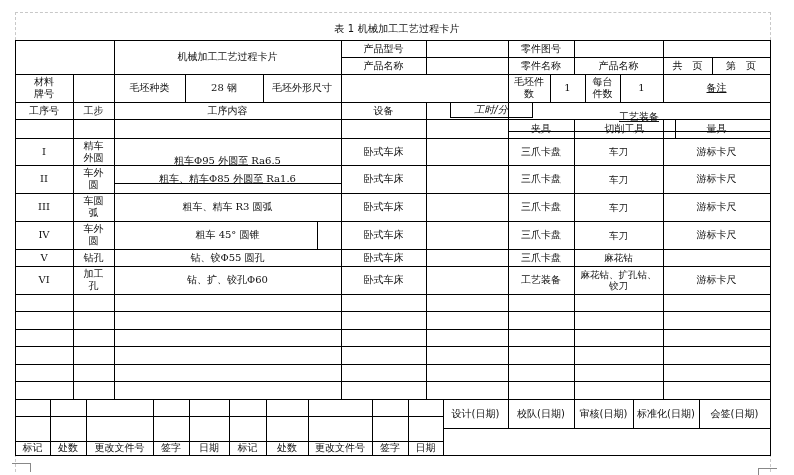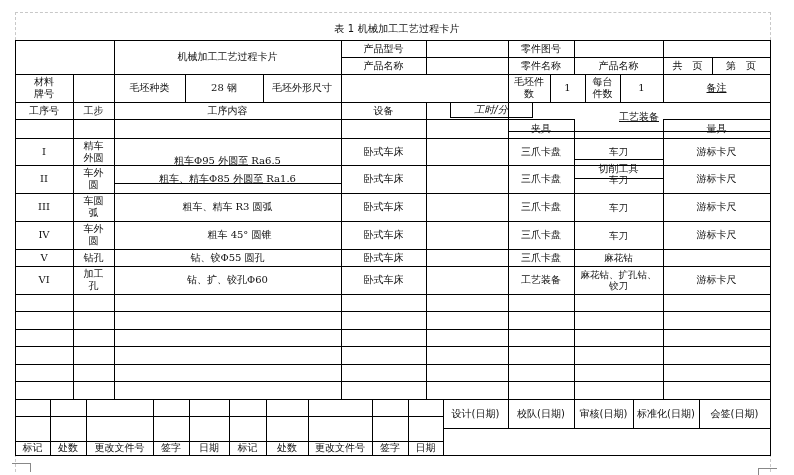--- a/index.html
+++ b/index.html
@@ -57,21 +57,21 @@
     <div class="cell" style="left: 114px; top: 102px; width: 228px; height: 18px; white-space: pre-line;">工序内容</div>
     <div class="cell" style="left: 341px; top: 102px; width: 86px; height: 18px; white-space: pre-line;">设备</div>
     <div class="cell" style="left: 450px; top: 102px; width: 83px; height: 16px; white-space: pre-line; font-style: italic;">工时/分</div>
     <div class="cell" style="left: 508px; top: 102px; width: 263px; height: 30px; white-space: pre-line; text-decoration: underline;">工艺装备</div>
     <div class="cell" style="left: 15px; top: 119px; width: 59px; height: 20px; white-space: pre-line;"></div>
     <div class="cell" style="left: 73px; top: 119px; width: 42px; height: 20px; white-space: pre-line;"></div>
     <div class="cell" style="left: 114px; top: 119px; width: 228px; height: 20px; white-space: pre-line;"></div>
     <div class="cell" style="left: 341px; top: 119px; width: 86px; height: 20px; white-space: pre-line;"></div>
     <div class="cell" style="left: 426px; top: 119px; width: 83px; height: 20px; white-space: pre-line;"></div>
     <div class="cell" style="left: 508px; top: 119px; width: 67px; height: 20px; white-space: pre-line;">夹具</div>
-    <div class="cell" style="left: 574px; top: 119px; width: 90px; height: 20px; white-space: pre-line; margin-top: 40px;">切削工具</div>
+    <div class="cell" style="left: 574px; top: 119px; width: 102px; height: 20px; white-space: pre-line;">切削工具</div>
     <div class="cell" style="left: 663px; top: 119px; width: 108px; height: 20px; white-space: pre-line;">量具</div>
     <div class="cell serif" style="left: 15px; top: 138px; width: 59px; height: 28px; white-space: pre-line;">I</div>
     <div class="cell" style="left: 73px; top: 138px; width: 42px; height: 28px; white-space: pre-line;">精车
 外圆</div>
     <div class="cell serif" style="left: 114px; top: 138px; width: 228px; height: 46px; white-space: pre-line;">粗车Φ95 外圆至 Ra6.5</div>
     <div class="cell" style="left: 341px; top: 138px; width: 86px; height: 28px; white-space: pre-line;">卧式车床</div>
     <div class="cell" style="left: 426px; top: 138px; width: 83px; height: 28px; white-space: pre-line;"></div>
     <div class="cell" style="left: 508px; top: 138px; width: 67px; height: 28px; white-space: pre-line;">三爪卡盘</div>
     <div class="cell small" style="left: 574px; top: 138px; width: 90px; height: 28px; white-space: pre-line;">车刀</div>
     <div class="cell" style="left: 663px; top: 138px; width: 108px; height: 28px; white-space: pre-line;">游标卡尺</div>
@@ -89,21 +89,21 @@
 弧</div>
     <div class="cell serif" style="left: 114px; top: 193px; width: 228px; height: 29px; white-space: pre-line;">粗车、精车 R3 圆弧</div>
     <div class="cell" style="left: 341px; top: 193px; width: 86px; height: 29px; white-space: pre-line;">卧式车床</div>
     <div class="cell" style="left: 426px; top: 193px; width: 83px; height: 29px; white-space: pre-line;"></div>
     <div class="cell" style="left: 508px; top: 193px; width: 67px; height: 29px; white-space: pre-line;">三爪卡盘</div>
     <div class="cell small" style="left: 574px; top: 193px; width: 90px; height: 29px; white-space: pre-line;">车刀</div>
     <div class="cell" style="left: 663px; top: 193px; width: 108px; height: 29px; white-space: pre-line;">游标卡尺</div>
     <div class="cell serif" style="left: 15px; top: 221px; width: 59px; height: 29px; white-space: pre-line;">IV</div>
     <div class="cell" style="left: 73px; top: 221px; width: 42px; height: 29px; white-space: pre-line;">车外
 圆</div>
-    <div class="cell serif" style="left: 114px; top: 221px; width: 228px; height: 29px; white-space: pre-line; padding-left: 24px;">粗车 45° 圆锥</div>
+    <div class="cell serif" style="left: 114px; top: 221px; width: 204px; height: 29px; white-space: pre-line; padding-left: 24px;">粗车 45° 圆锥</div>
     <div class="cell" style="left: 341px; top: 221px; width: 86px; height: 29px; white-space: pre-line;">卧式车床</div>
     <div class="cell" style="left: 426px; top: 221px; width: 83px; height: 29px; white-space: pre-line;"></div>
     <div class="cell" style="left: 508px; top: 221px; width: 67px; height: 29px; white-space: pre-line;">三爪卡盘</div>
     <div class="cell small" style="left: 574px; top: 221px; width: 90px; height: 29px; white-space: pre-line;">车刀</div>
     <div class="cell" style="left: 663px; top: 221px; width: 108px; height: 29px; white-space: pre-line;">游标卡尺</div>
     <div class="cell serif" style="left: 15px; top: 249px; width: 59px; height: 18px; white-space: pre-line;">V</div>
     <div class="cell" style="left: 73px; top: 249px; width: 42px; height: 18px; white-space: pre-line;">钻孔</div>
     <div class="cell serif" style="left: 114px; top: 249px; width: 228px; height: 18px; white-space: pre-line;">钻、铰Φ55 圆孔</div>
     <div class="cell" style="left: 341px; top: 249px; width: 86px; height: 18px; white-space: pre-line;">卧式车床</div>
     <div class="cell" style="left: 426px; top: 249px; width: 83px; height: 18px; white-space: pre-line;"></div>

